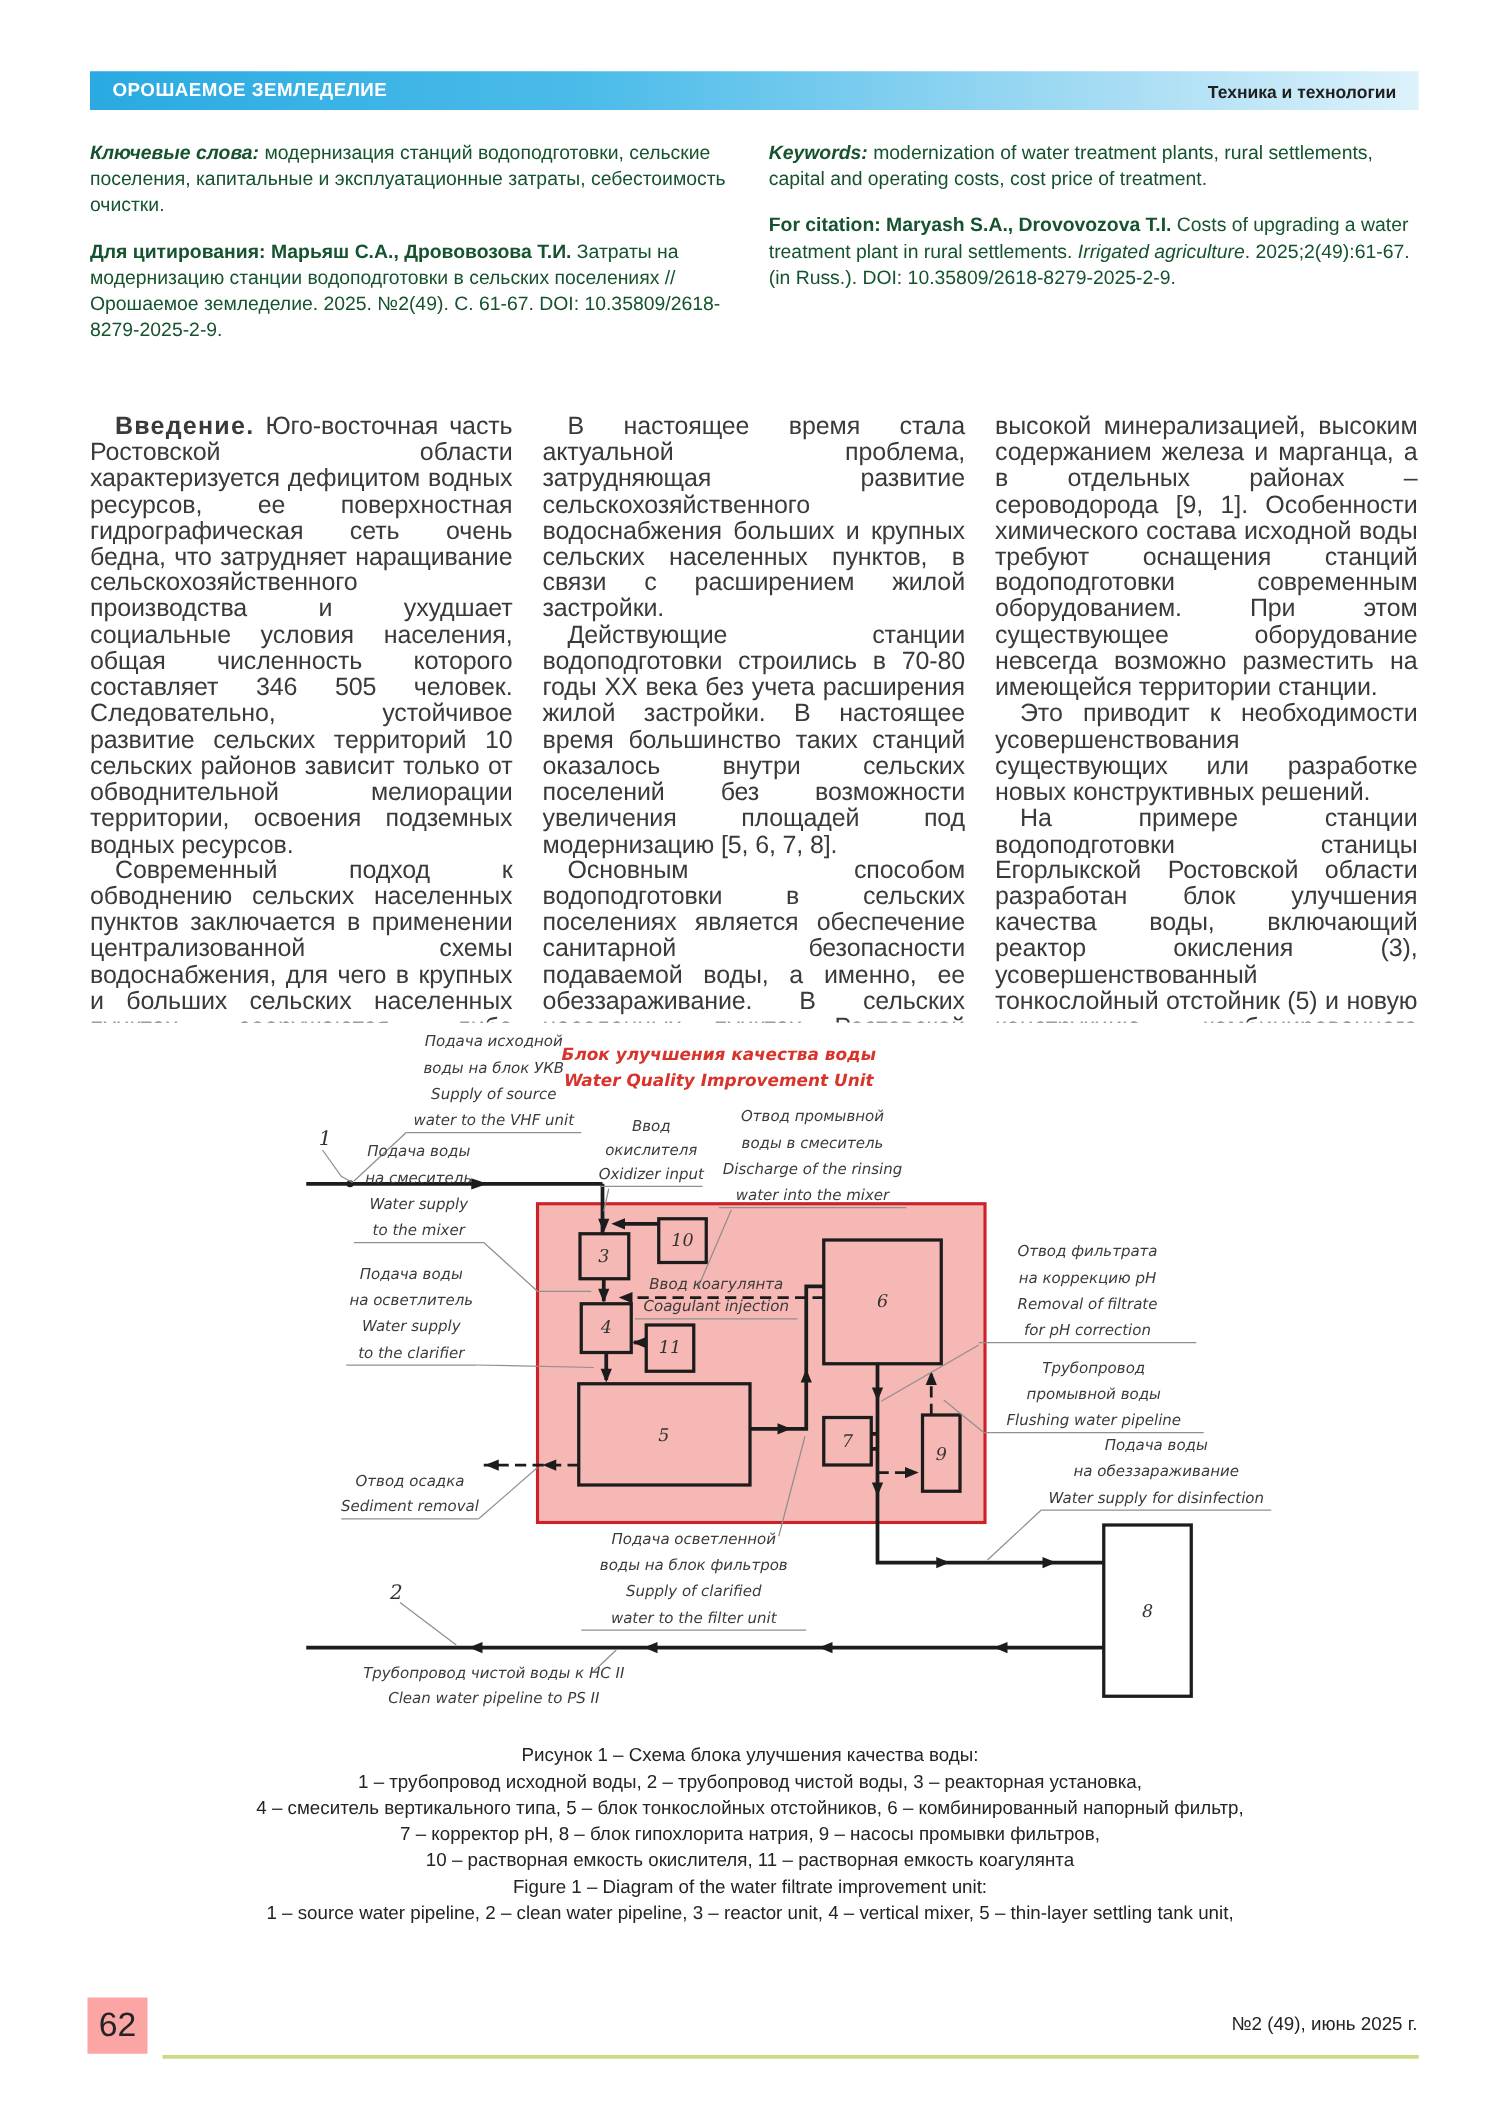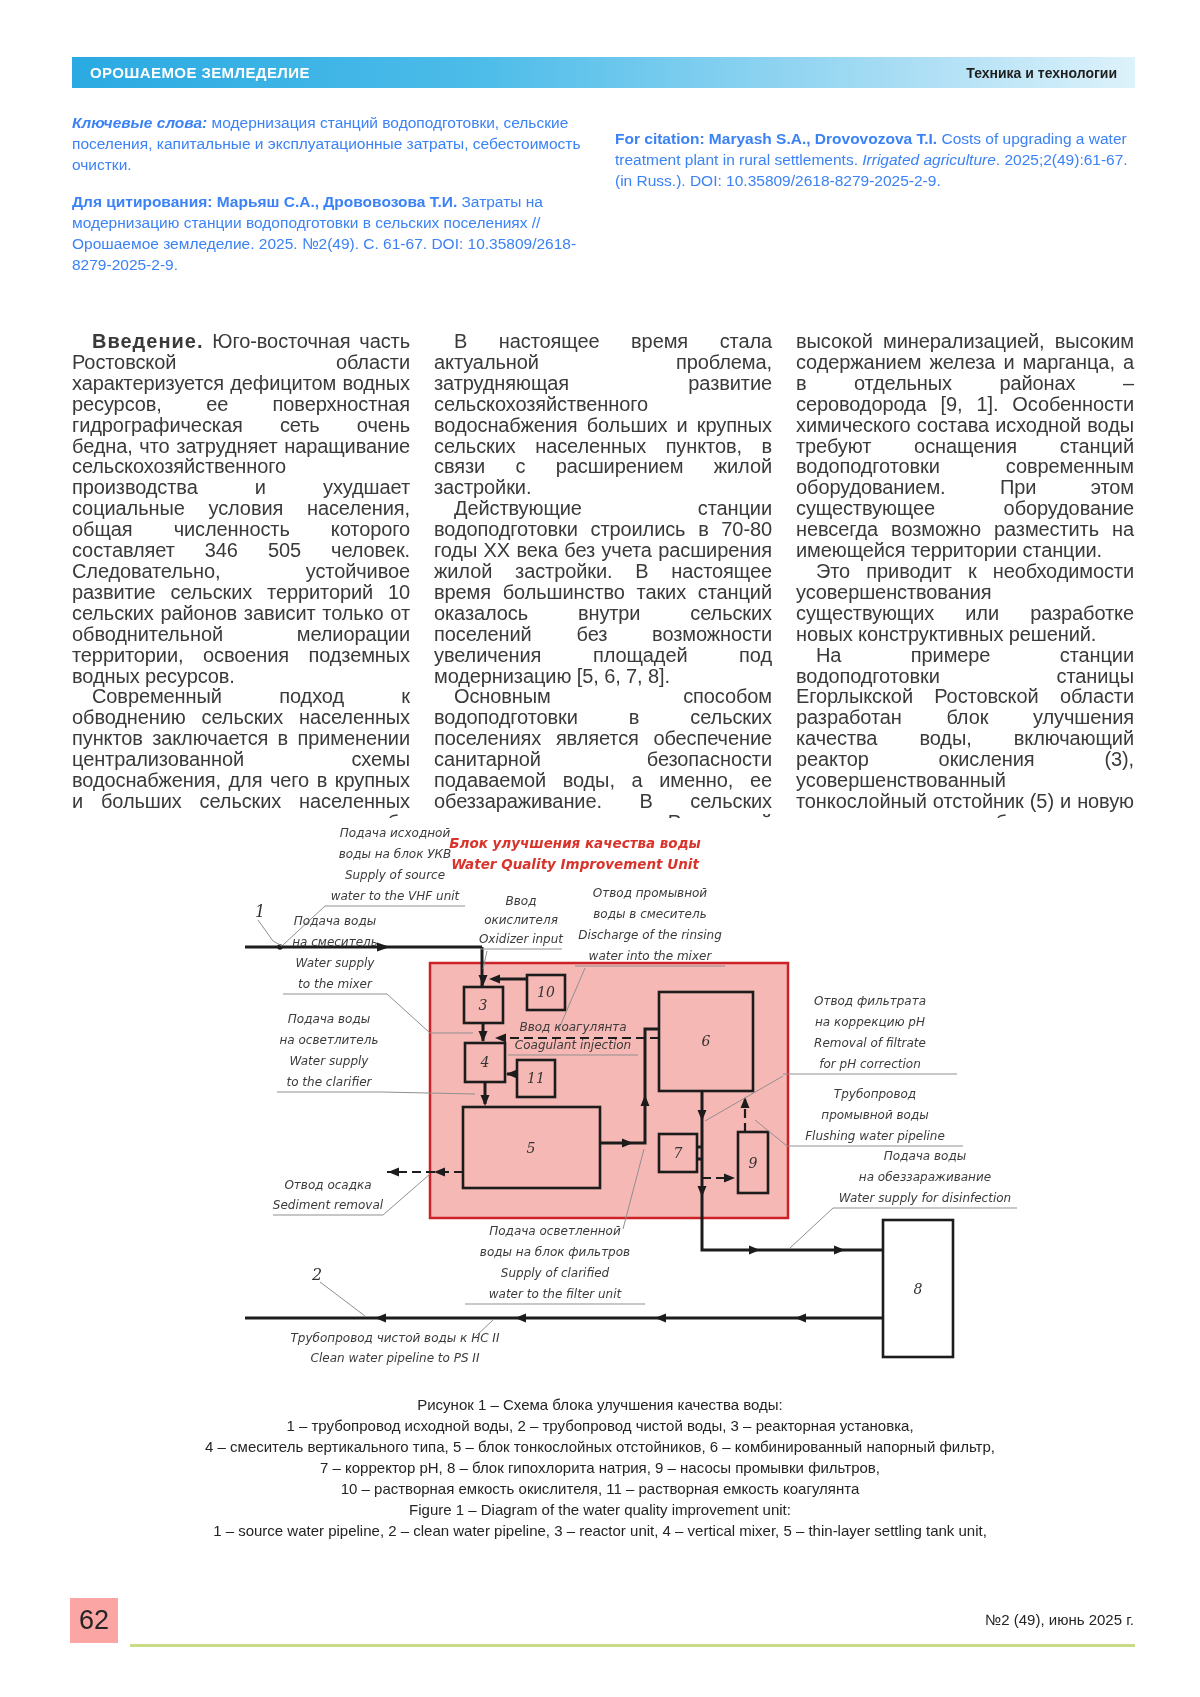--- a/index.html
+++ b/index.html
@@ -12,21 +12,21 @@
     position:absolute;left:72px;top:57px;width:1063px;height:31px;
     display:flex;align-items:center;justify-content:space-between;
     padding:12px 18px;box-sizing:border-box;
     background:linear-gradient(90deg,#2aaae2 0%,#4cbce9 38%,#a9ddf4 78%,#ddf2fb 100%);
     text-align:right;
   }
   .header-left{color:#ffffff;font-weight:bold;font-size:15px;letter-spacing:.4px;}
   .header-right{color:#1f1f1f;font-weight:bold;font-size:14px;}
   
   .meta-row{position:absolute;left:72px;top:112px;width:1063px;display:flex;gap:23px;}
-  .meta-col{width:520px;font-size:15.5px;line-height:21px;color:#3b82f6;}
+  .meta-col{width:520px;font-size:15.5px;line-height:21px;color:#14532d;}
   .meta-col p{margin:0;}
   .meta-col .cite{margin-top:16px;}
   .kw-label{font-weight:bold;font-style:italic;}
   .cite-label,.cite-authors{font-weight:bold;}
   .it{font-style:italic;}
   
   .columns{position:absolute;left:72px;top:331px;width:1063px;height:487px;
     display:flex;gap:24px;overflow:hidden;}
   .col{width:338px;}
   .col p{margin:0;font-size:20px;line-height:20.9px;text-align:justify;
@@ -57,20 +57,21 @@
   <span class="header-left">ОРОШАЕМОЕ ЗЕМЛЕДЕЛИЕ</span>
   <span class="header-right">Техника и технологии</span>
 </div>
 
 <div class="meta-row">
   <div class="meta-col">
     <p><span class="kw-label">Ключевые слова:</span><span> модернизация станций водоподготовки, сельские поселения, капитальные и эксплуатационные затраты, себестоимость очистки.</span></p>
     <p class="cite"><span class="cite-label">Для цитирования:</span><span class="cite-authors"> Марьяш С.А., Дрововозова Т.И.</span><span> Затраты на модернизацию станции водоподготовки в сельских поселениях // Орошаемое земледелие. 2025. №2(49). С. 61-67. DOI: 10.35809/2618-8279-2025-2-9.</span></p>
   </div>
   <div class="meta-col">
+    <p><span class="kw-label">Keywords:</span><span> modernization of water treatment plants, rural settlements, capital and operating costs, cost price of treatment.</span></p>
     <p class="cite"><span class="cite-label">For citation:</span><span class="cite-authors"> Maryash S.A., Drovovozova T.I.</span><span> Costs of upgrading a water treatment plant in rural settlements. </span><span class="it">Irrigated agriculture</span><span>. 2025;2(49):61-67. (in Russ.). DOI: 10.35809/2618-8279-2025-2-9.</span></p>
   </div>
 </div>
 
 <div class="columns">
   <div class="col">
     <p><span class="lead">Введение.</span><span> Юго-восточная часть Ростовской области характеризуется дефицитом водных ресурсов, ее поверхностная гидрографическая сеть очень бедна, что затрудняет наращивание сельскохозяйственного производства и ухудшает социальные условия населения, общая численность которого составляет 346 505 человек. Следовательно, устойчивое развитие сельских территорий 10 сельских районов зависит только от обводнительной мелиорации территории, освоения подземных водных ресурсов.</span></p>
     <p>Современный подход к обводнению сельских населенных пунктов заключается в применении централизованной схемы водоснабжения, для чего в крупных и больших сельских населенных пунктах сооружаются, либо реконструируются существующие водоочистные станции [2, 3].</p>
   </div>
   <div class="col">
@@ -258,21 +259,21 @@
     </g>
   </g>
 </svg>
 
 <div class="caption">
   <p><span class="cap-b">Рисунок 1</span><span> – Схема блока улучшения качества воды:</span></p>
   <p>1 – трубопровод исходной воды, 2 – трубопровод чистой воды, 3 – реакторная установка,</p>
   <p>4 – смеситель вертикального типа, 5 – блок тонкослойных отстойников, 6 – комбинированный напорный фильтр,</p>
   <p>7 – корректор рН,  8 – блок гипохлорита натрия, 9 – насосы промывки фильтров,</p>
   <p>10 – растворная емкость окислителя, 11 – растворная емкость коагулянта</p>
-  <p><span class="cap-b">Figure 1</span><span> – Diagram of the water quality improvement unit:</span></p>
+  <p><span class="cap-b">Figure 1</span><span> – Diagram of the water filtrate improvement unit:</span></p>
   <p>1 – source water pipeline, 2 – clean water pipeline, 3 – reactor unit, 4 – vertical mixer, 5 – thin-layer settling tank unit,</p>
 </div>
 
 <div class="page-num-box">
   <span>62</span>
 </div>
 <div class="issue">№2 (49), июнь 2025 г.</div>
 <div class="footer-line"></div>
 
 </body></html>

